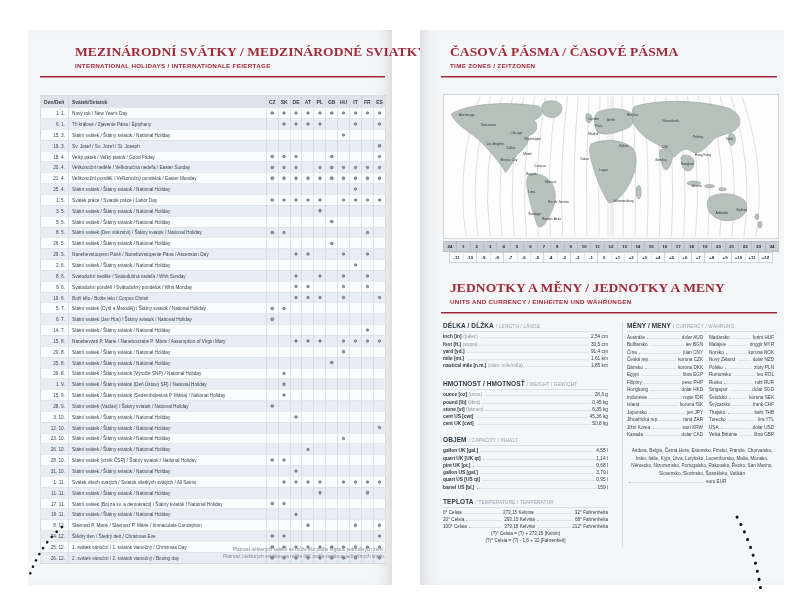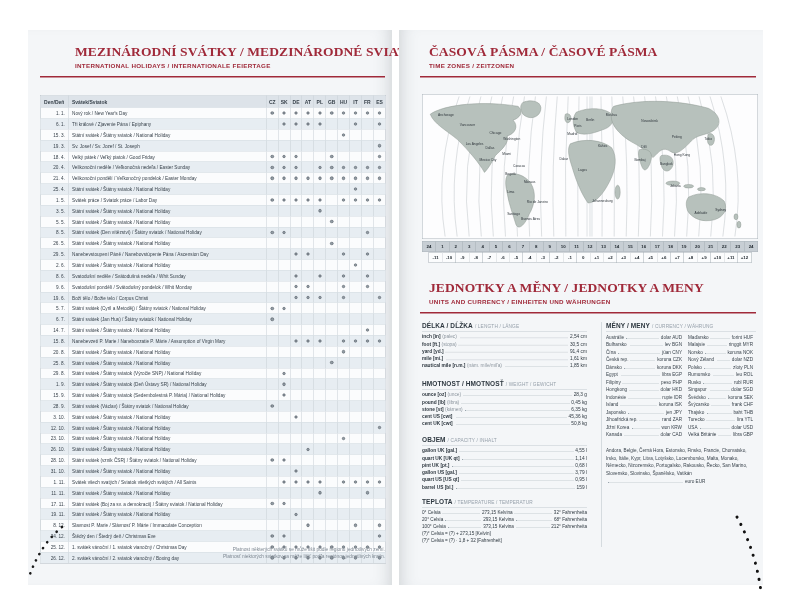--- a/index.html
+++ b/index.html
@@ -1,20 +1,20 @@
 <!DOCTYPE html>
 <html><head>
 <meta charset="utf-8">
 <style>
   html,body{margin:0;padding:0;background:#ffffff;width:800px;height:600px;overflow:hidden;
     font-family:"Liberation Sans",sans-serif;-webkit-font-smoothing:antialiased;}
   .spread{position:absolute;left:0;top:0;width:800px;height:600px;}
   .page{position:absolute;top:30px;width:364px;height:555px;background:#f4f6f8;}
   .page.left{left:28px;box-shadow:inset -14px 0 18px -14px rgba(60,70,80,.25);}
-  .page.right{left:399px;box-shadow:inset 14px 0 18px -14px rgba(60,70,80,.25);}
+  .page.right{left:420px;box-shadow:inset 14px 0 18px -14px rgba(60,70,80,.25);text-align:center;}
   .inner{position:absolute;left:0;top:0;width:728px;height:1110px;transform:scale(.5);transform-origin:0 0;}
 
   .ttl{font-family:"Liberation Serif",serif;font-weight:bold;color:#a02a3a;font-size:27px;letter-spacing:.2px;white-space:nowrap;}
   .sub{font-weight:bold;color:#a02a3a;font-size:12.5px;letter-spacing:.6px;margin-top:3px;}
   .rule{position:absolute;height:3px;background:#a02a3a;}
 
   
   .htable{position:absolute;left:24px;top:130px;width:690px;border:1px solid #aeb7bf;background:#fbfcfd;}
   .hrow{display:flex;align-items:stretch;height:20.7px;border-top:1px solid #d3dae0;}
   .hrow:first-child{border-top:none;}

